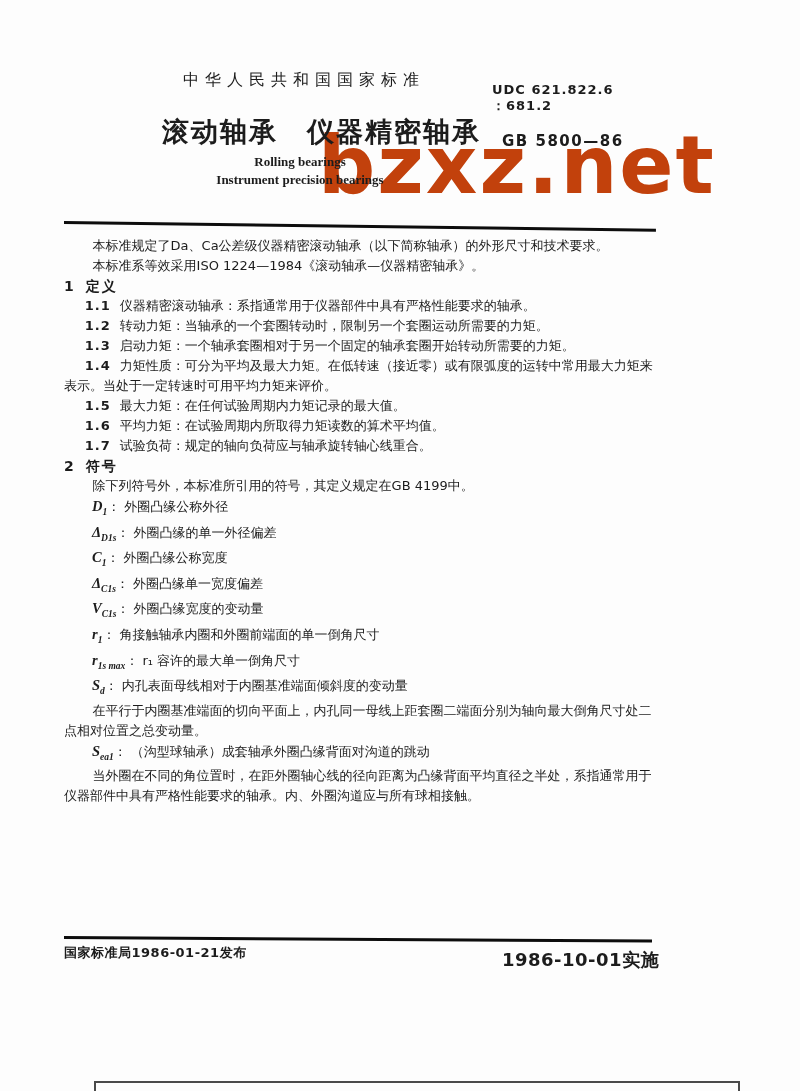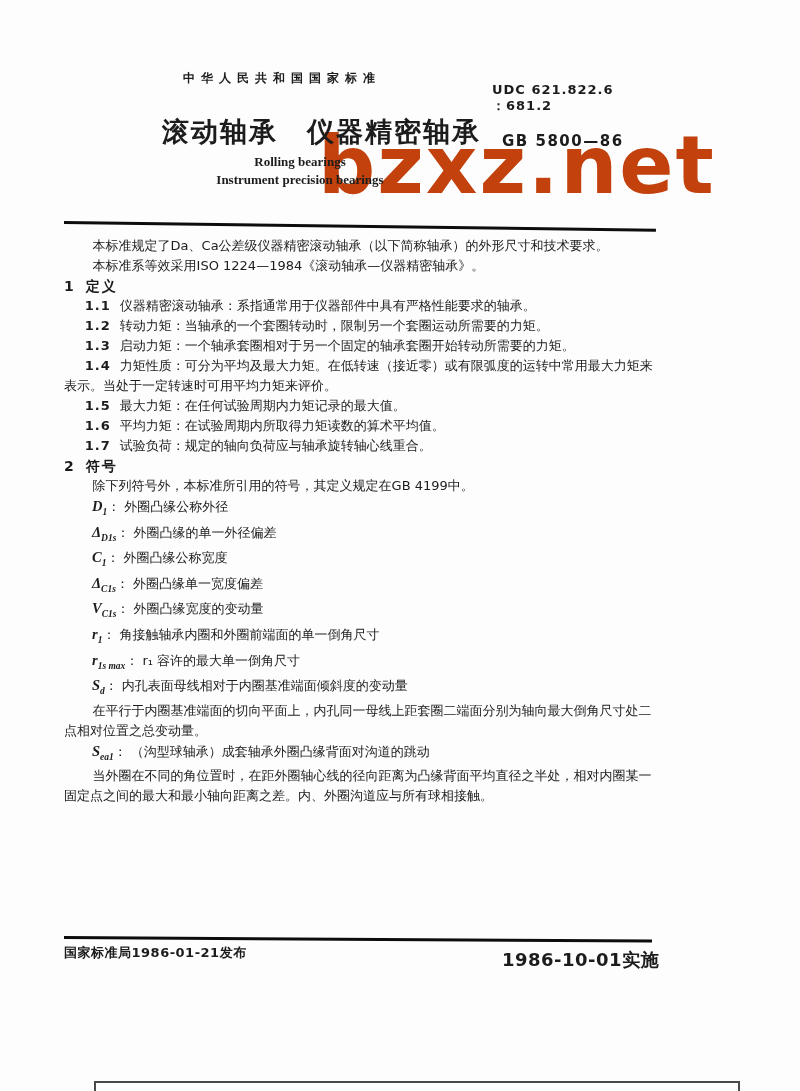--- a/index.html
+++ b/index.html
@@ -8,21 +8,21 @@
     background:#fdfdfd;overflow:hidden;color:#1c1c1c;
     font-family:"DejaVu Sans","Liberation Sans",sans-serif;
   }
   .watermark{
     position:absolute;left:318px;top:126px;z-index:0;
     font-size:80px;font-weight:800;letter-spacing:2px;line-height:1;
     color:#c2410c;font-family:"DejaVu Sans",sans-serif;
   }
   .org-title{
     position:absolute;left:183px;top:70px;z-index:1;
-    font-size:12px;font-weight:700;letter-spacing:6px;
+    font-size:16px;font-weight:400;letter-spacing:6px;
   }
   .udc{
     position:absolute;left:492px;top:82px;width:142px;z-index:1;
     text-align:left;font-weight:700;font-size:13px;line-height:16px;letter-spacing:1px;
   }
   .main-title{
     position:absolute;left:162px;top:114px;z-index:1;margin:0;
     font-size:27px;font-weight:700;letter-spacing:2px;
   }
   .gb-no{
@@ -121,21 +121,21 @@
     <p class="symline"><span class="sym">Δ</span><sub>C1s</sub><span class="sep">：</span><span>外圈凸缘单一宽度偏差</span></p>
     <p class="symline"><span class="sym">V</span><sub>C1s</sub><span class="sep">：</span><span>外圈凸缘宽度的变动量</span></p>
     <p class="symline"><span class="sym">r</span><sub>1</sub><span class="sep">：</span><span>角接触轴承内圈和外圈前端面的单一倒角尺寸</span></p>
     <p class="symline"><span class="sym">r</span><sub>1s max</sub><span class="sep">：</span><span>r₁ 容许的最大单一倒角尺寸</span></p>
     <p class="symline"><span class="sym">S</span><sub>d</sub><span class="sep">：</span><span>内孔表面母线相对于内圈基准端面倾斜度的变动量</span></p>
 
     <p class="note">在平行于内圈基准端面的切向平面上，内孔同一母线上距套圈二端面分别为轴向最大倒角尺寸处二点相对位置之总变动量。</p>
 
     <p class="symline"><span class="sym">S</span><sub>ea1</sub><span class="sep">：</span><span>（沟型球轴承）成套轴承外圈凸缘背面对沟道的跳动</span></p>
 
-    <p class="note">当外圈在不同的角位置时，在距外圈轴心线的径向距离为凸缘背面平均直径之半处，相对内圈某一固定点之间的最大和最小轴向距离之差。内、外圈沟道应与所有球相接触。</p>
+    <p class="note">当外圈在不同的角位置时，在距外圈轴心线的径向距离为凸缘背面平均直径之半处，系指通常用于仪器部件中具有严格性能要求的轴承。内、外圈沟道应与所有球相接触。</p>
 
   </div>
 
   <div class="rule rule-bottom"></div>
   <div class="footer-issued">国家标准局1986-01-21发布</div>
   <div class="footer-effective">1986-10-01实施</div>
 
   <div class="next-page-box"></div>
 
 </div>

